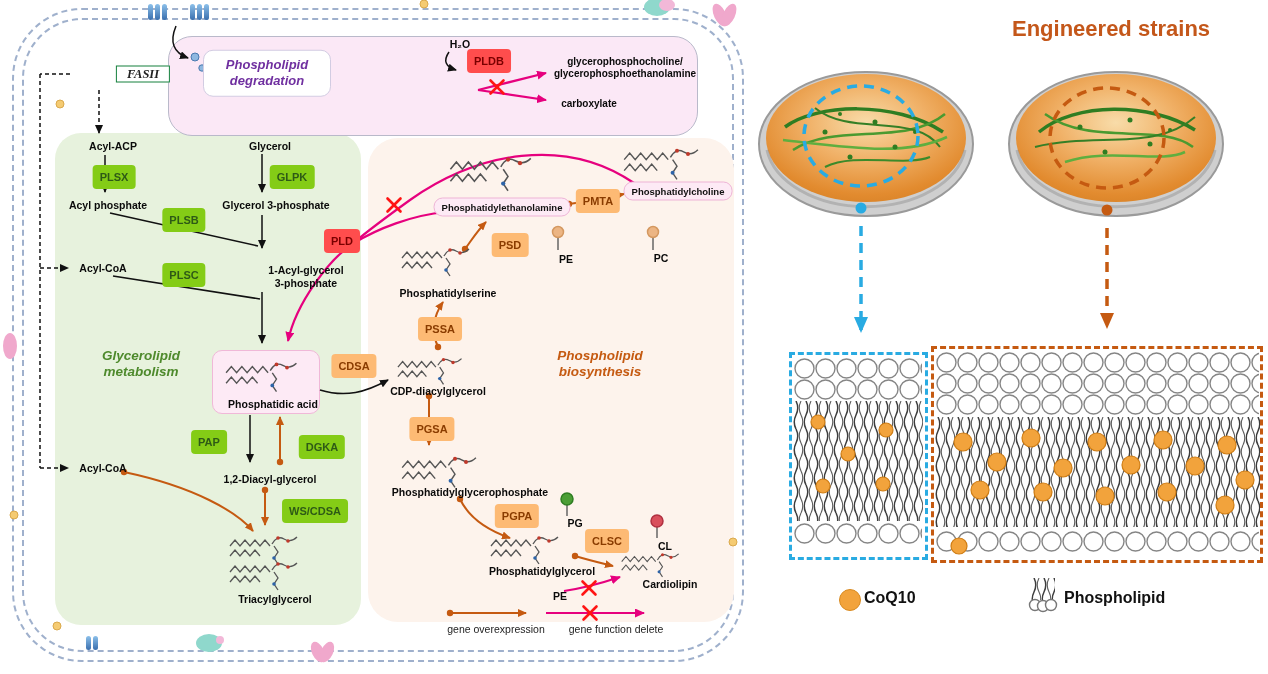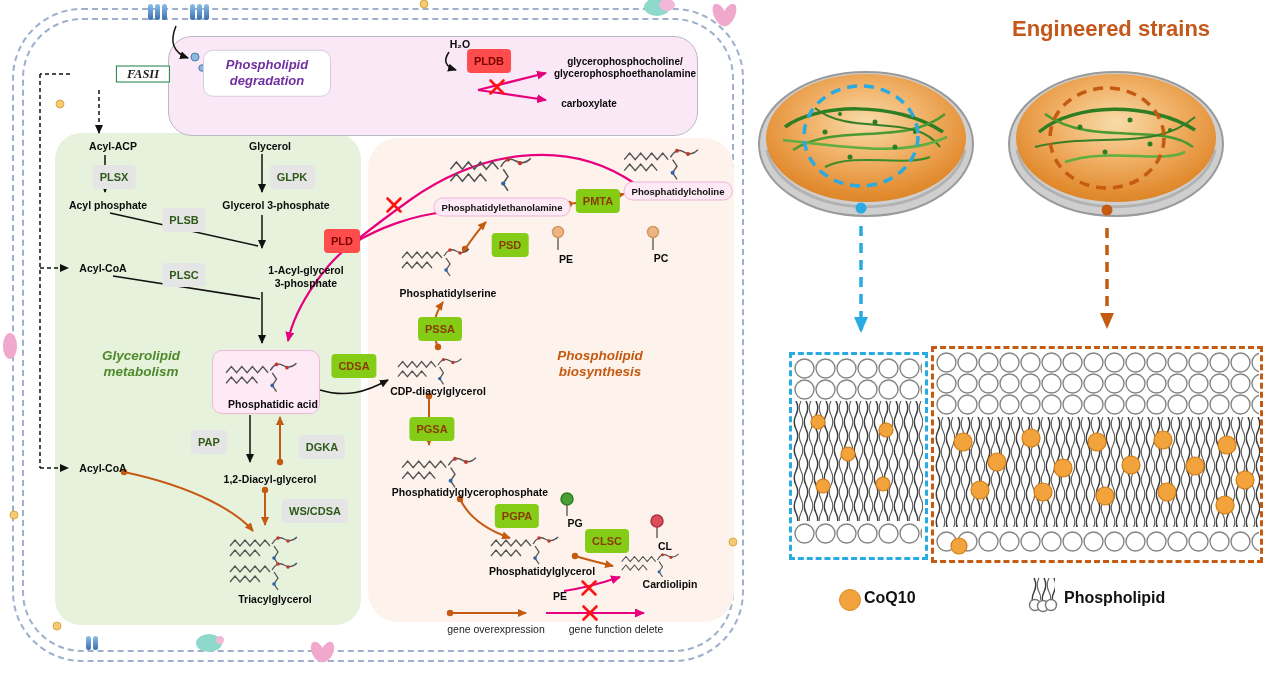--- a/index.html
+++ b/index.html
@@ -23,22 +23,22 @@
   
   .lbl{position:absolute;transform:translate(-50%,-50%);font-weight:bold;font-size:10.5px;
        color:#0a0a0a;text-align:center;white-space:pre-line;line-height:1.2;z-index:4;padding-left:16px;}
   .lbl.small{font-size:10px;}
   .rlabel{font-size:13.5px;font-style:italic;}
   .rlabel.gly{color:#4e8a2c;}
   .rlabel.bio{color:#c55a11;}
   .leg-text{font-weight:normal;color:#222;}
   .enz{position:absolute;transform:translate(-50%,-50%);font-weight:bold;font-size:11px;
        padding:6px 7px;border-radius:4px;white-space:nowrap;z-index:4;}
-  .enz.green{background:#e5e5e5;color:#2e5a16;}
-  .enz.orange{background:#84cc16;color:#8a3c00;}
+  .enz.green{background:#84cc16;color:#2e5a16;}
+  .enz.orange{background:#fdba74;color:#8a3c00;}
   .enz.red{background:#ff4d4d;color:#7a0000;}
   .pnode{position:absolute;transform:translate(-50%,-50%);background:#fdeaf5;border:1.5px solid #eeb3d6;
          border-radius:9px;padding:3px 7px;font-weight:bold;font-size:9.5px;color:#111;
          white-space:nowrap;z-index:4;}
   .fasii-box{position:absolute;left:99px;top:74px;transform:translate(-50%,-50%);background:#fff;
              border:1px solid #15803d;padding:0 10px;font:italic bold 12.5px "Liberation Serif",serif;
              color:#222;z-index:4;margin-left:44px;}
   .deg-title{position:absolute;left:267px;top:73px;transform:translate(-50%,-50%);width:122px;
              background:#fff;border:1.5px solid #d2cce2;border-radius:10px;color:#7030a0;
              font-style:italic;font-weight:bold;font-size:13px;padding:6px 2px;text-align:center;

